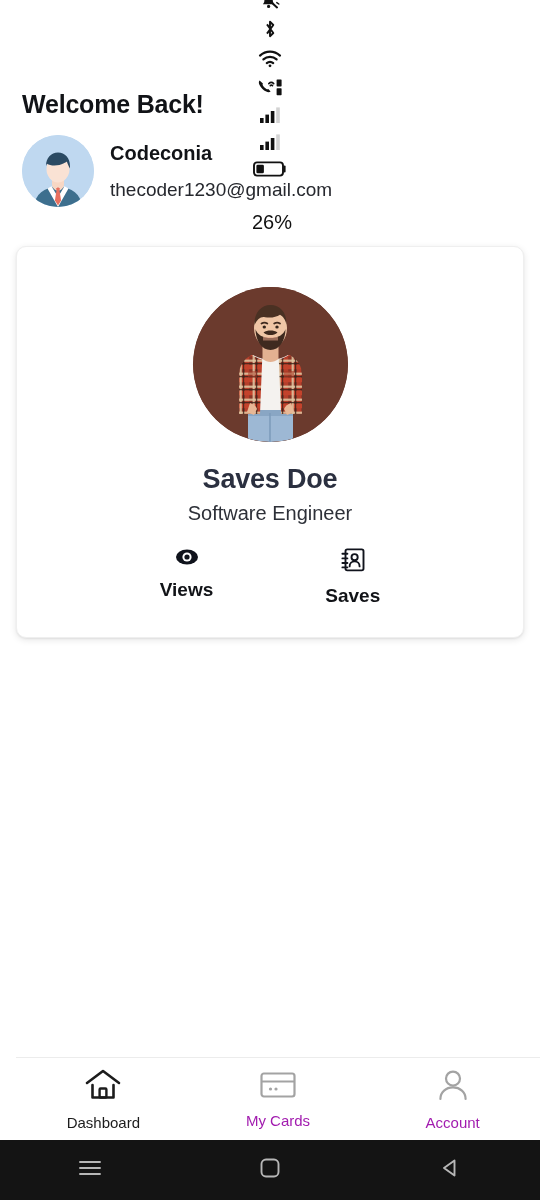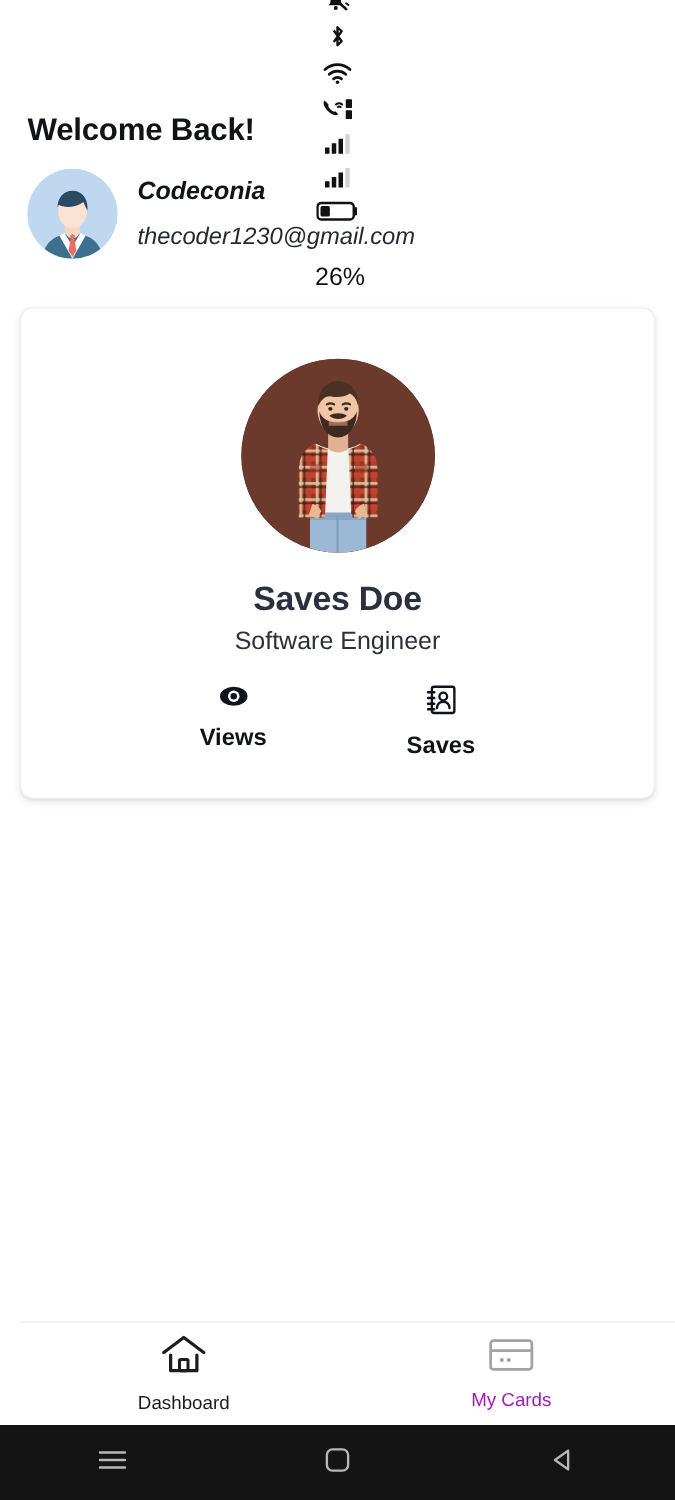--- a/index.html
+++ b/index.html
@@ -48,21 +48,21 @@
     margin:16px 0 0 22px;
   }
   .avatar{
     width:72px; height:72px;
     border-radius:50%;
     overflow:hidden;
     flex:0 0 auto;
     background:#bfd8f0;
     position:relative;
   }
-  .u-meta{ display:flex; flex-direction:column; gap:14px;font-style:italic; }
+  .u-meta{ display:flex; flex-direction:column; gap:14px; }
   .u-name{ font-size:20px; font-weight:bold; color:#111317; }
   .u-mail{ font-size:19px; color:#26282e; font-weight:400; }
 
   
   .card{
     position:absolute;
     left:16px; top:246px;
     width:508px;
     border-radius:10px;
     background:#fff;
@@ -381,20 +381,29 @@
       <svg width="38" height="30" viewBox="0 0 38 30">
         <rect x="2.5" y="3.5" width="33" height="23" rx="2.4" fill="none" stroke="#a3a3a3" stroke-width="2.2"></rect>
         <path d="M2.5 11.5h33" stroke="#a3a3a3" stroke-width="2.2"></path>
         <circle cx="11.5" cy="19" r="1.6" fill="#a3a3a3"></circle>
         <circle cx="17" cy="19" r="1.6" fill="#a3a3a3"></circle>
       </svg>
     </span>
     <span class="nav-label">My Cards</span>
   </div>
 
+  <div class="navitem nav-idle">
+    <span>
+      <svg width="34" height="34" viewBox="0 0 34 34">
+        <circle cx="17" cy="10.6" r="7" fill="none" stroke="#a3a3a3" stroke-width="2.2"></circle>
+        <path d="M4.4 31c0-7 5.6-11.6 12.6-11.6S29.6 24 29.6 31" fill="none" stroke="#a3a3a3" stroke-width="2.2" stroke-linecap="round"></path>
+      </svg>
+    </span>
+    <span class="nav-label">Account</span>
+  </div>
 
 </div>
 
 <div class="androidnav">
 
   <div class="anav">
     <span>
       <svg width="26" height="22" viewBox="0 0 26 22">
         <path d="M3 5h20M3 11h20M3 17h20" stroke="#b7b7b7" stroke-width="1.9" stroke-linecap="round"></path>
       </svg>

